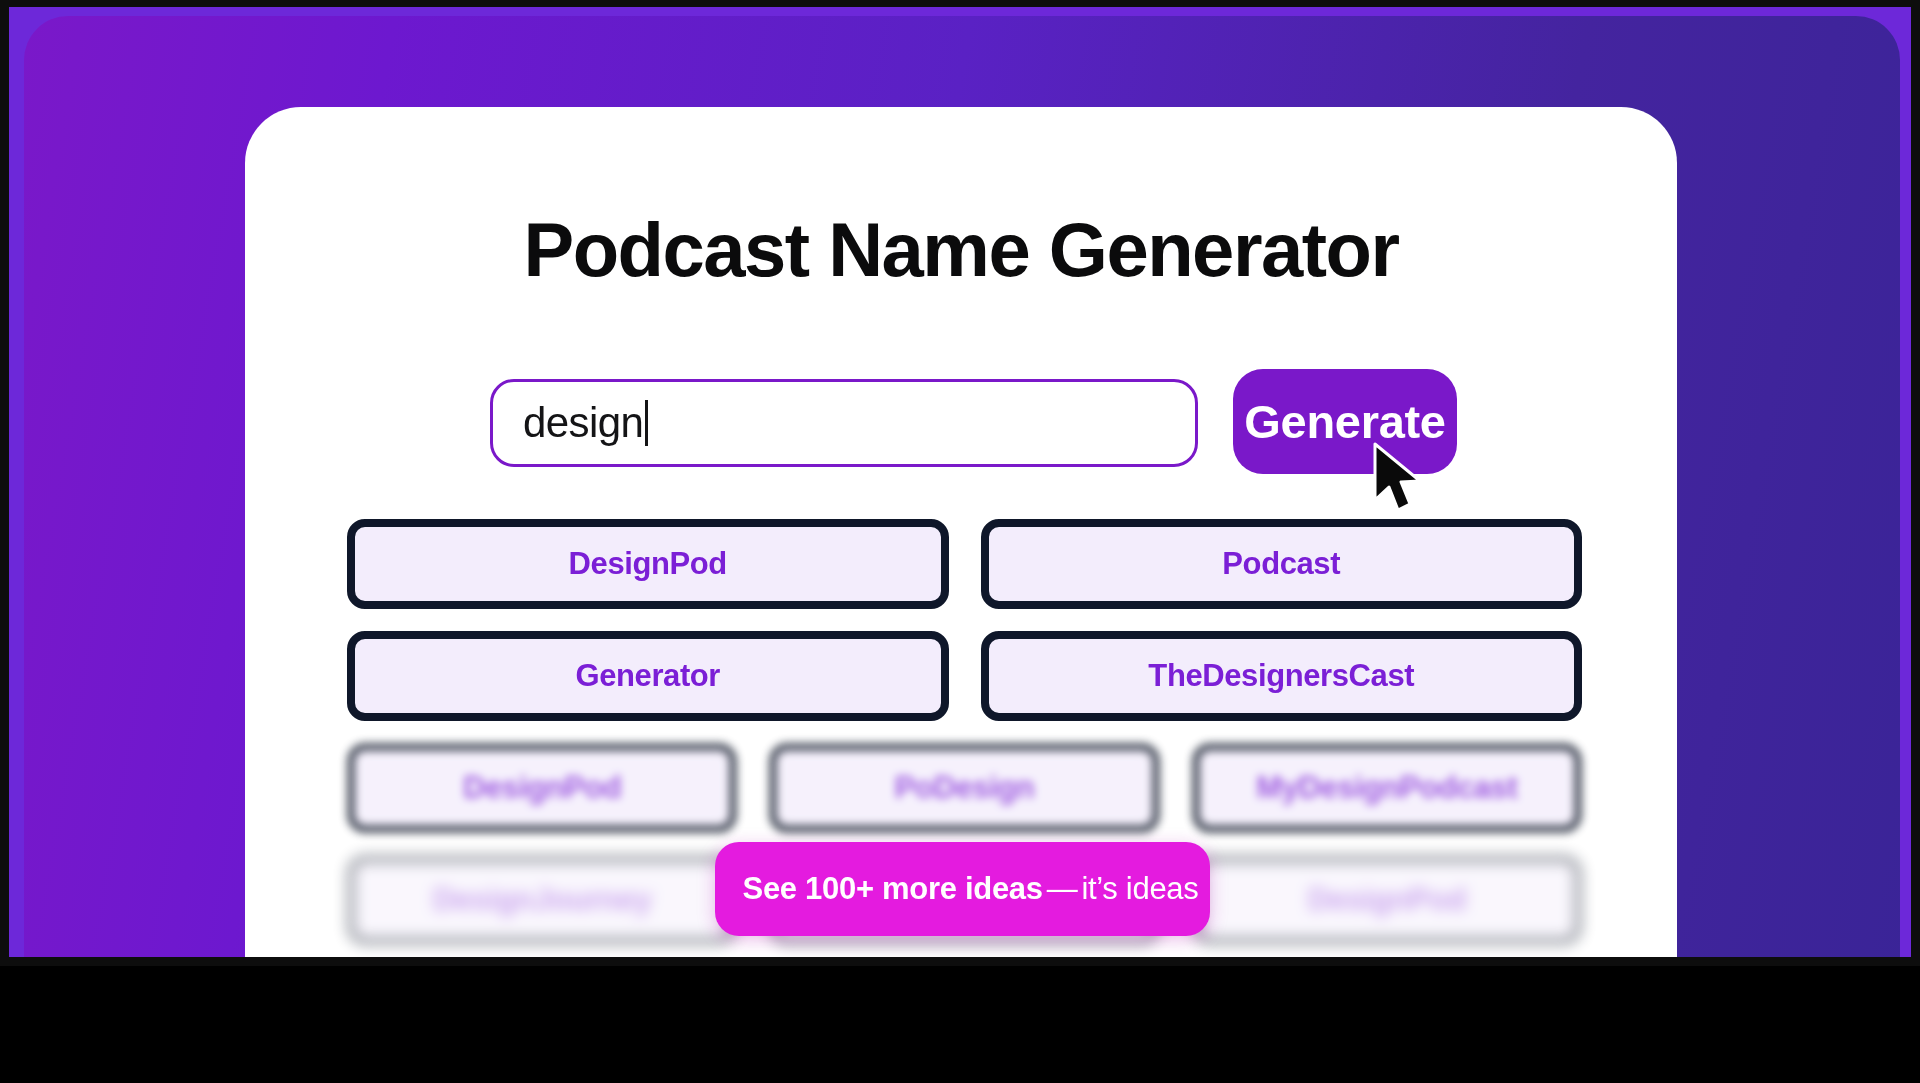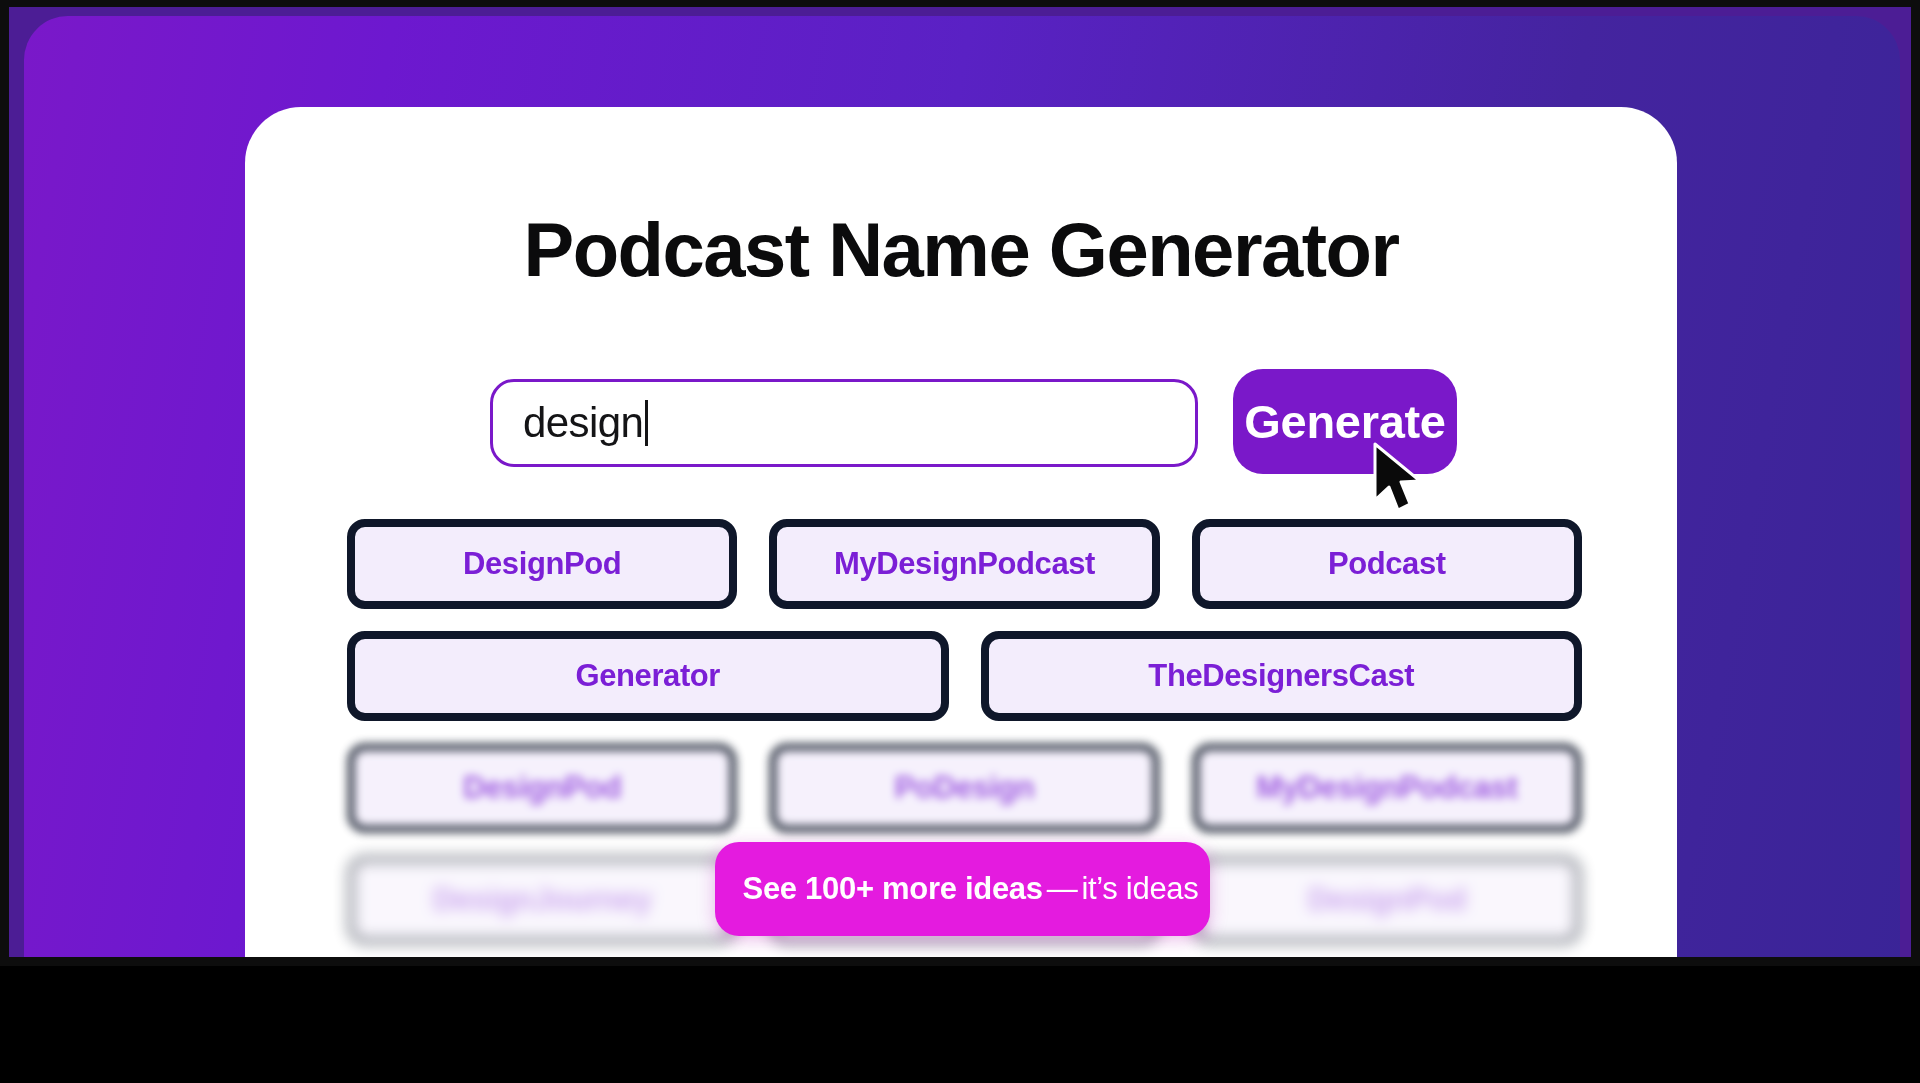--- a/index.html
+++ b/index.html
@@ -12,21 +12,21 @@
     width: 1920px;
     height: 1083px;
     overflow: hidden;
     font-family: "Liberation Sans", sans-serif;
   }
 
   .screen {
     position: relative;
     width: 1920px;
     height: 966px;
-    background: #4c1d95;
+    background: #6d28d9;
     overflow: hidden;
   }
 
   
   .frame-edge {
     position: absolute;
     background: #0d0d0d;
     z-index: 60;
   }
   .frame-top    { left: 0;  top: 0;    width: 1920px; height: 7px; }
@@ -242,21 +242,20 @@
         </div>
 
         <button class="generate-button">Generate</button>
 
       </div>
 
       <div class="results-grid">
 
         <div class="results-row">
           <div class="chip">DesignPod</div>
-          <div class="chip">MyDesignPodcast</div>
           <div class="chip">Podcast</div>
         </div>
 
         <div class="results-row">
           <div class="chip">Generator</div>
           <div class="chip">TheDesignersCast</div>
         </div>
 
         <div class="results-row row-blur-1">
           <div class="chip">DesignPod</div>

